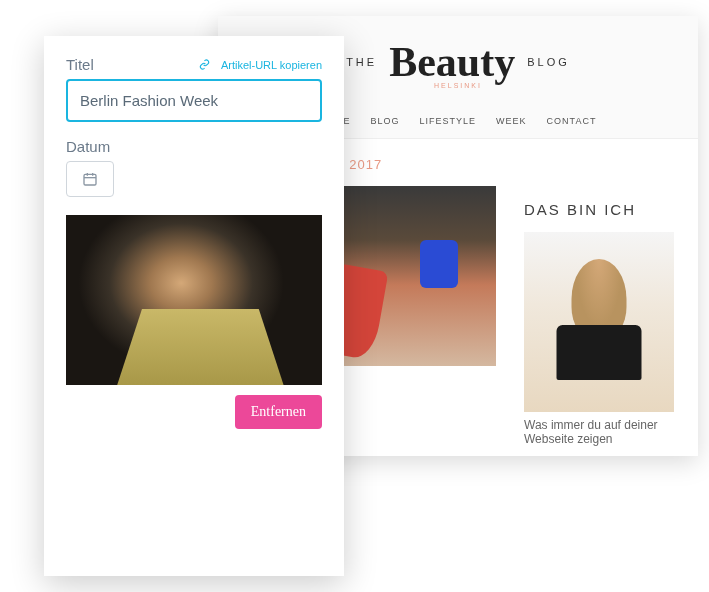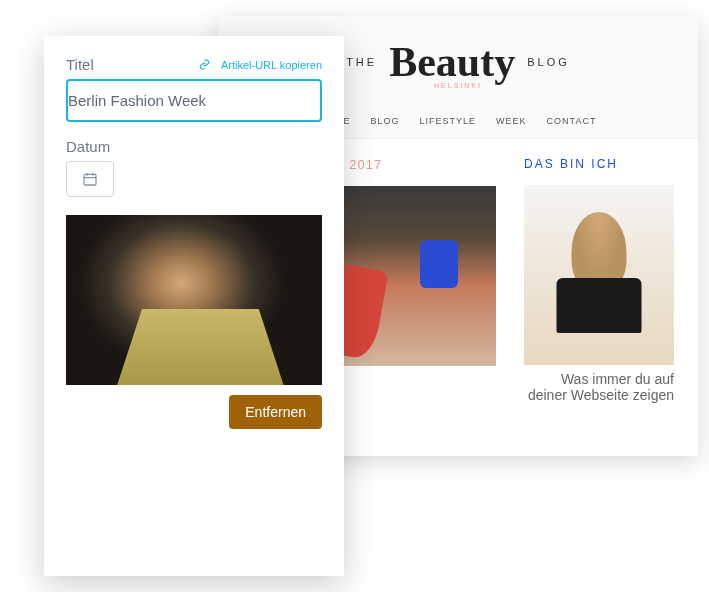--- a/index.html
+++ b/index.html
@@ -15,44 +15,44 @@
 .blog-logo .helsinki { display: block; font-size: 7px; letter-spacing: 2px; color: #e89a85; margin-top: -4px; }
 .blog-nav { display: flex; justify-content: center; gap: 20px; padding: 10px 0 12px; font-size: 9px; letter-spacing: 1px; color: #555; background: #fafafa; border-bottom: 1px solid #eee; }
 .blog-nav span { cursor: pointer; }
 .blog-body { display: flex; padding: 18px 24px; gap: 28px; }
 .blog-main { flex: 1; }
 .blog-title { color: #e89a85; font-size: 13px; letter-spacing: 1px; font-weight: 400; margin-bottom: 14px; }
 .blog-img-main { width: 100%; height: 180px; background: linear-gradient(180deg, #3a3a3a 0%, #5a4a3a 30%, #c47a5a 55%, #d4b8a0 100%); position: relative; overflow: hidden; }
 .blog-img-main::after { content: ""; position: absolute; left: 35%; top: 45%; width: 50px; height: 90px; background: #d4453a; border-radius: 8px 8px 40% 40%; transform: rotate(10deg); }
 .blog-img-main::before { content: ""; position: absolute; right: 15%; top: 30%; width: 38px; height: 48px; background: #2a4bd4; border-radius: 6px; }
 .blog-side { width: 150px; }
-.blog-side-title { color: #1d4ed8; font-size: 12px; letter-spacing: 2px; font-weight: 300; margin-bottom: 14px; }
+.blog-side-title { color: #404040; font-size: 15px; letter-spacing: 2px; font-weight: 300; margin-bottom: 14px; margin-top: 44px; }
 .blog-img-side { width: 100%; height: 180px; background: linear-gradient(180deg, #f5f5f5 0%, #f0e8dc 40%, #e8d8c0 100%); position: relative; overflow: hidden; }
 .blog-img-side::before { content: ""; position: absolute; left: 50%; top: 15%; transform: translateX(-50%); width: 55px; height: 80px; background: radial-gradient(ellipse at top, #d4a878 0%, #b8935f 60%); border-radius: 50% 50% 40% 40%; }
 .blog-img-side::after { content: ""; position: absolute; left: 50%; bottom: 18%; transform: translateX(-50%); width: 85px; height: 55px; background: #1a1a1a; border-radius: 6px 6px 2px 2px; }
-.blog-side-caption { font-size: 14px; color: #666; margin-top: 6px; text-align: right; }
+.blog-side-caption { font-size: 12px; color: #666; margin-top: 6px; }
 
 
 .editor-panel { position: absolute; left: 44px; top: 36px; width: 300px; height: 540px; background: #fff; box-shadow: 0 8px 32px rgba(0,0,0,0.2); padding: 20px 22px; }
 .field-row { display: flex; justify-content: space-between; align-items: baseline; margin-bottom: 6px; }
 .field-label { font-size: 15px; color: #6b7a8a; }
 .copy-link { font-size: 11px; color: #1ab5e0; cursor: pointer; display: flex; align-items: center; gap: 11px; }
 .copy-link svg { width: 11px; height: 11px; }
-.title-input { width: 100%; border: 2px solid #1ab5e0; border-radius: 4px; padding: 11px 0; font-size: 15px; color: #5a6a78; outline: none; margin-bottom: 16px; }
+.title-input { width: 100%; border: 2px solid #1ab5e0; border-radius: 4px; padding: 11px 12px; font-size: 15px; color: #5a6a78; outline: none; margin-bottom: 16px; }
 .date-input { width: 48px; height: 36px; border: 1.5px solid #d0d6dc; border-radius: 4px; display: flex; align-items: center; justify-content: center; margin-bottom: 18px; cursor: pointer; color: #8a96a3; }
 .date-input svg { width: 16px; height: 16px; }
 .toggle-row { display: flex; justify-content: space-between; align-items: center; margin-bottom: 26px; }
 .toggle { width: 44px; height: 24px; background: #1ab5e0; border-radius: 12px; position: relative; cursor: pointer; }
 .toggle::after { content: ""; position: absolute; right: 2px; top: 2px; width: 20px; height: 20px; background: #fff; border-radius: 50%; }
 .section-title { font-size: 19px; font-weight: 700; color: #4a5a68; margin-bottom: 14px; }
 .sub-label { font-size: 13px; color: #6b7a8a; margin-bottom: 8px; }
 .preview-img { width: 100%; height: 170px; background: radial-gradient(ellipse 40% 50% at 45% 40%, #d4a878 0%, #a07850 30%, #3a3228 70%, #1a1612 100%); position: relative; margin-bottom: 10px; overflow: hidden; }
 .preview-img::after { content: ""; position: absolute; left: 20%; bottom: 0; width: 65%; height: 45%; background: linear-gradient(180deg, #c9b868 0%, #a89848 100%); clip-path: polygon(15% 0, 85% 0, 100% 100%, 0 100%); }
 .remove-row { display: flex; justify-content: flex-end; }
-.remove-btn { background: #a16207; color: #fff; border: none; border-radius: 4px; padding: 9px 16px; font-size: 14px; cursor: pointer; }
+.remove-btn { background: #ec4899; color: #fff; border: none; border-radius: 4px; padding: 9px 16px; font-size: 14px; cursor: pointer; font-family: Liberation Serif, serif; }
 </style>
 </head>
 <body>
 
 <div class="blog-panel">
   <div class="blog-header">
     <div class="blog-logo">
       <span class="the">THE</span>
       <span class="beauty">Beauty</span>
       <span class="blog">BLOG</span>

